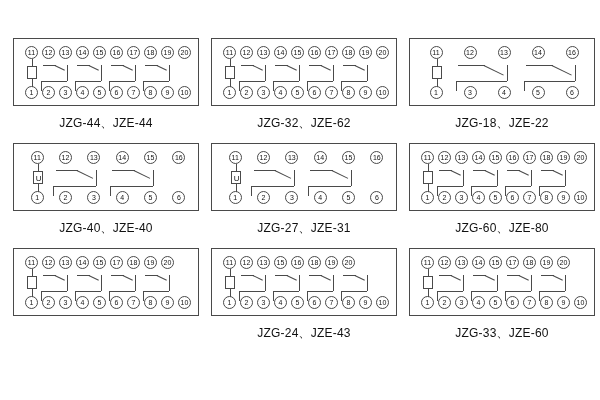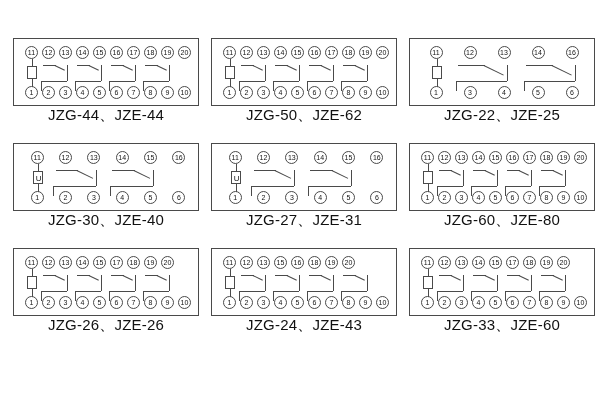--- a/index.html
+++ b/index.html
@@ -24,21 +24,22 @@
   }
   .box{
     position:relative;
     width:186px;
     height:68px;
     border:1px solid #4a4a4a;
     background:#ffffff;
     box-sizing:border-box;
   }
   .caption{
-    font-size:15px;
+    margin-top:9px;
+    font-size:12px;
     letter-spacing:0.2px;
     color:#111;
     white-space:nowrap;
   }
   .pin{
     position:absolute;
     width:13px;height:13px;
     border:1px solid #4a4a4a;
     border-radius:50%;
     background:#fff;
@@ -162,21 +163,21 @@
         <div style="position: absolute; left: 109.47px; top: 26px; width: 10.982px; height: 14px; border-top: 1px solid rgb(74, 74, 74); box-sizing: border-box; transform-origin: left top; transform: rotate(26deg);"></div>
         <div class="vline" style="left: 121.098px; top: 26px; height: 16px;"></div>
         <div class="hline" style="left: 95.258px; top: 42px; width: 25.84px;"></div>
         <div class="vline" style="left: 95.258px; top: 42px; height: 10px;"></div>
         <div class="hline" style="left: 130.55px; top: 26px; width: 13.566px;"></div>
         <div style="position: absolute; left: 143.47px; top: 26px; width: 10.982px; height: 14px; border-top: 1px solid rgb(74, 74, 74); box-sizing: border-box; transform-origin: left top; transform: rotate(26deg);"></div>
         <div class="vline" style="left: 155.098px; top: 26px; height: 16px;"></div>
         <div class="hline" style="left: 129.258px; top: 42px; width: 25.84px;"></div>
         <div class="vline" style="left: 129.258px; top: 42px; height: 10px;"></div>
       </div>
-      <div class="caption">JZG-50、JZE-62</div>
+      <div class="caption">JZG-32、JZE-62</div>
     </div>
     <div class="cell" style="left: 406px; top: 38px;">
       <div class="box">
         <div class="pin" style="left: 19.5px; top: 7px;">11</div>
         <div class="pin" style="left: 53.5px; top: 7px;">12</div>
         <div class="pin" style="left: 87.5px; top: 7px;">13</div>
         <div class="pin" style="left: 121.5px; top: 7px;">14</div>
         <div class="pin" style="left: 155.5px; top: 7px;">16</div>
         <div class="pin" style="left: 19.5px; top: 47px;">1</div>
         <div class="pin" style="left: 53.5px; top: 47px;">3</div>
@@ -190,21 +191,21 @@
         <div style="position: absolute; left: 73.94px; top: 26px; width: 21.964px; height: 14px; border-top: 1px solid rgb(74, 74, 74); box-sizing: border-box; transform-origin: left top; transform: rotate(26deg);"></div>
         <div class="vline" style="left: 97.196px; top: 26px; height: 16px;"></div>
         <div class="hline" style="left: 45.516px; top: 42px; width: 51.68px;"></div>
         <div class="vline" style="left: 45.516px; top: 42px; height: 10px;"></div>
         <div class="hline" style="left: 116.1px; top: 26px; width: 27.132px;"></div>
         <div style="position: absolute; left: 141.94px; top: 26px; width: 21.964px; height: 14px; border-top: 1px solid rgb(74, 74, 74); box-sizing: border-box; transform-origin: left top; transform: rotate(26deg);"></div>
         <div class="vline" style="left: 165.196px; top: 26px; height: 16px;"></div>
         <div class="hline" style="left: 113.516px; top: 42px; width: 51.68px;"></div>
         <div class="vline" style="left: 113.516px; top: 42px; height: 10px;"></div>
       </div>
-      <div class="caption">JZG-22、JZE-25</div>
+      <div class="caption">JZG-18、JZE-22</div>
     </div>
     <div class="cell" style="left: 10px; top: 143px;">
       <div class="box">
         <div class="pin" style="left: 16.6667px; top: 7px;">11</div>
         <div class="pin" style="left: 45px; top: 7px;">12</div>
         <div class="pin" style="left: 73.3333px; top: 7px;">13</div>
         <div class="pin" style="left: 101.667px; top: 7px;">14</div>
         <div class="pin" style="left: 130px; top: 7px;">15</div>
         <div class="pin" style="left: 158.333px; top: 7px;">16</div>
         <div class="pin" style="left: 16.6667px; top: 47px;">1</div>
@@ -222,21 +223,21 @@
         <div style="position: absolute; left: 63.1167px; top: 26px; width: 18.3033px; height: 14px; border-top: 1px solid rgb(74, 74, 74); box-sizing: border-box; transform-origin: left top; transform: rotate(26deg);"></div>
         <div class="vline" style="left: 82.4967px; top: 26px; height: 16px;"></div>
         <div class="hline" style="left: 39.43px; top: 42px; width: 43.0667px;"></div>
         <div class="vline" style="left: 39.43px; top: 42px; height: 10px;"></div>
         <div class="hline" style="left: 98.25px; top: 26px; width: 22.61px;"></div>
         <div style="position: absolute; left: 119.783px; top: 26px; width: 18.3033px; height: 14px; border-top: 1px solid rgb(74, 74, 74); box-sizing: border-box; transform-origin: left top; transform: rotate(26deg);"></div>
         <div class="vline" style="left: 139.163px; top: 26px; height: 16px;"></div>
         <div class="hline" style="left: 96.0967px; top: 42px; width: 43.0667px;"></div>
         <div class="vline" style="left: 96.0967px; top: 42px; height: 10px;"></div>
       </div>
-      <div class="caption">JZG-30、JZE-40</div>
+      <div class="caption">JZG-40、JZE-40</div>
     </div>
     <div class="cell" style="left: 208px; top: 143px;">
       <div class="box">
         <div class="pin" style="left: 16.6667px; top: 7px;">11</div>
         <div class="pin" style="left: 45px; top: 7px;">12</div>
         <div class="pin" style="left: 73.3333px; top: 7px;">13</div>
         <div class="pin" style="left: 101.667px; top: 7px;">14</div>
         <div class="pin" style="left: 130px; top: 7px;">15</div>
         <div class="pin" style="left: 158.333px; top: 7px;">16</div>
         <div class="pin" style="left: 16.6667px; top: 47px;">1</div>
@@ -349,21 +350,20 @@
         <div style="position: absolute; left: 109.47px; top: 26px; width: 10.982px; height: 14px; border-top: 1px solid rgb(74, 74, 74); box-sizing: border-box; transform-origin: left top; transform: rotate(26deg);"></div>
         <div class="vline" style="left: 121.098px; top: 26px; height: 16px;"></div>
         <div class="hline" style="left: 95.258px; top: 42px; width: 25.84px;"></div>
         <div class="vline" style="left: 95.258px; top: 42px; height: 10px;"></div>
         <div class="hline" style="left: 130.55px; top: 26px; width: 13.566px;"></div>
         <div style="position: absolute; left: 143.47px; top: 26px; width: 10.982px; height: 14px; border-top: 1px solid rgb(74, 74, 74); box-sizing: border-box; transform-origin: left top; transform: rotate(26deg);"></div>
         <div class="vline" style="left: 155.098px; top: 26px; height: 16px;"></div>
         <div class="hline" style="left: 129.258px; top: 42px; width: 25.84px;"></div>
         <div class="vline" style="left: 129.258px; top: 42px; height: 10px;"></div>
       </div>
-      <div class="caption">JZG-26、JZE-26</div>
     </div>
     <div class="cell" style="left: 208px; top: 248px;">
       <div class="box">
         <div class="pin" style="left: 11px; top: 7px;">11</div>
         <div class="pin" style="left: 28px; top: 7px;">12</div>
         <div class="pin" style="left: 45px; top: 7px;">13</div>
         <div class="pin" style="left: 62px; top: 7px;">15</div>
         <div class="pin" style="left: 79px; top: 7px;">16</div>
         <div class="pin" style="left: 96px; top: 7px;">18</div>
         <div class="pin" style="left: 113px; top: 7px;">19</div>

